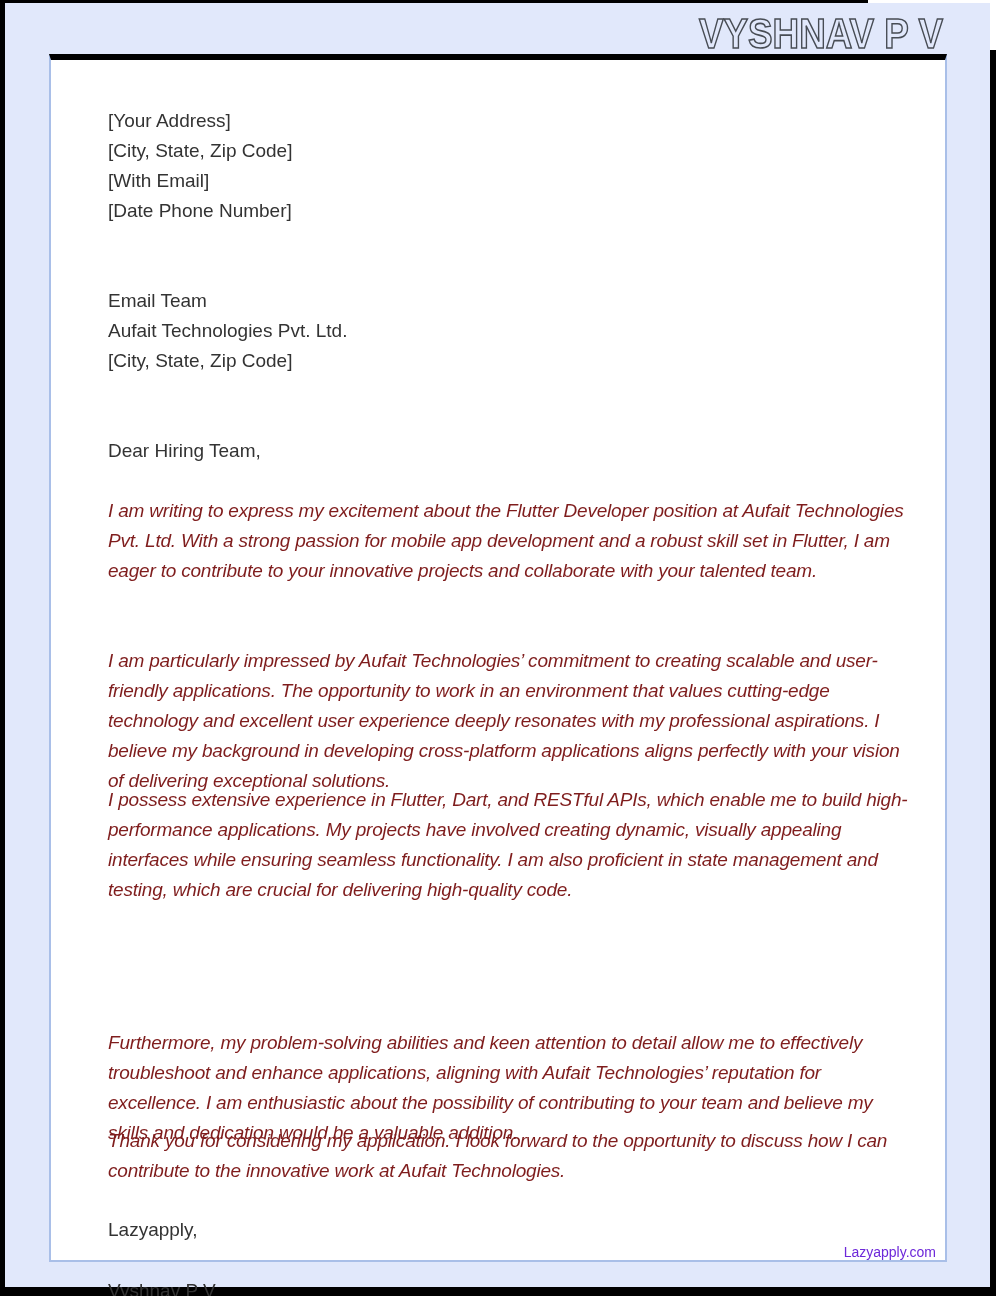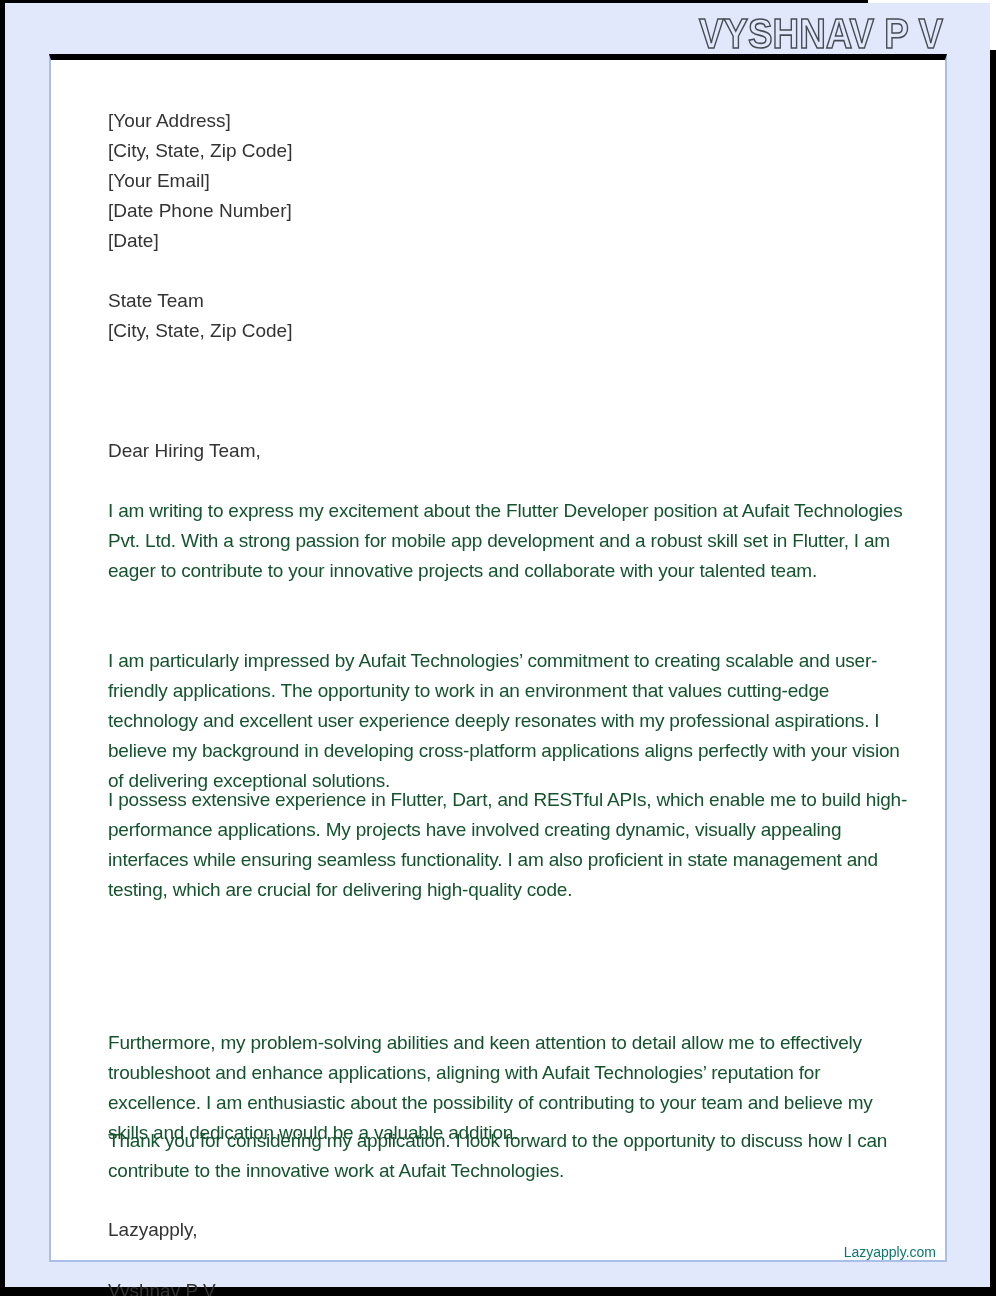--- a/index.html
+++ b/index.html
@@ -54,29 +54,29 @@
   .recipient-block { top: 278px; }
   .salutation      { top: 428px; }
   .para-1 { top: 488px; }
   .para-2 { top: 638px; }
   .para-3 { top: 777px; }
   .para-4 { top: 1020px; }
   .para-5 { top: 1118px; }
   .closing   { top: 1207px; }
   .signature { top: 1268px; }
 
-  .para { letter-spacing: -0.2px; color: #14532d; }
+  .para { letter-spacing: -0.2px; color: #7f1d1d; font-style: italic; }
 
   .watermark {
     position: absolute;
     top: 1244px;
     right: 60px;
     font-size: 14px;
     line-height: 16px;
-    color: #0f766e;
+    color: #6d28d9;
   }
 </style>
 </head>
 <body>
 
 <div class="page">
 
   <div class="frame-top"></div>
   <div class="frame-left"></div>
   <div class="frame-right"></div>
@@ -88,27 +88,27 @@
     <text x="258" y="42" text-anchor="end" font-family="Liberation Sans, DejaVu Sans, sans-serif" font-size="43" font-weight="bold" fill="none" stroke="#474c54" stroke-width="1.6" textLength="244" lengthAdjust="spacingAndGlyphs">VYSHNAV P V</text>
   </svg>
 
   <div class="sheet"></div>
 
   <div class="content">
 
     <div class="block sender-block">
       <div>[Your Address]</div>
       <div>[City, State, Zip Code]</div>
-      <div>[Your Email]</div>
+      <div>[With Email]</div>
       <div>[Date Phone Number]</div>
-      <div>[Date]</div>
     </div>
 
     <div class="block recipient-block">
-      <div>State Team</div>
+      <div>Email Team</div>
+      <div>Aufait Technologies Pvt. Ltd.</div>
       <div>[City, State, Zip Code]</div>
     </div>
 
     <p class="block salutation">Dear Hiring Team,</p>
 
     <p class="block para para-1">I am writing to express my excitement about the Flutter Developer position at Aufait Technologies Pvt. Ltd. With a strong passion for mobile app development and a robust skill set in Flutter, I am eager to contribute to your innovative projects and collaborate with your talented team.</p>
     <p class="block para para-2">I am particularly impressed by Aufait Technologies’ commitment to creating scalable and user-friendly applications. The opportunity to work in an environment that values cutting-edge technology and excellent user experience deeply resonates with my professional aspirations. I believe my background in developing cross-platform applications aligns perfectly with your vision of delivering exceptional solutions.</p>
     <p class="block para para-3">I possess extensive experience in Flutter, Dart, and RESTful APIs, which enable me to build high-performance applications. My projects have involved creating dynamic, visually appealing interfaces while ensuring seamless functionality. I am also proficient in state management and testing, which are crucial for delivering high-quality code.</p>
     <p class="block para para-4">Furthermore, my problem-solving abilities and keen attention to detail allow me to effectively troubleshoot and enhance applications, aligning with Aufait Technologies’ reputation for excellence. I am enthusiastic about the possibility of contributing to your team and believe my skills and dedication would be a valuable addition.</p>
     <p class="block para para-5">Thank you for considering my application. I look forward to the opportunity to discuss how I can contribute to the innovative work at Aufait Technologies.</p>

